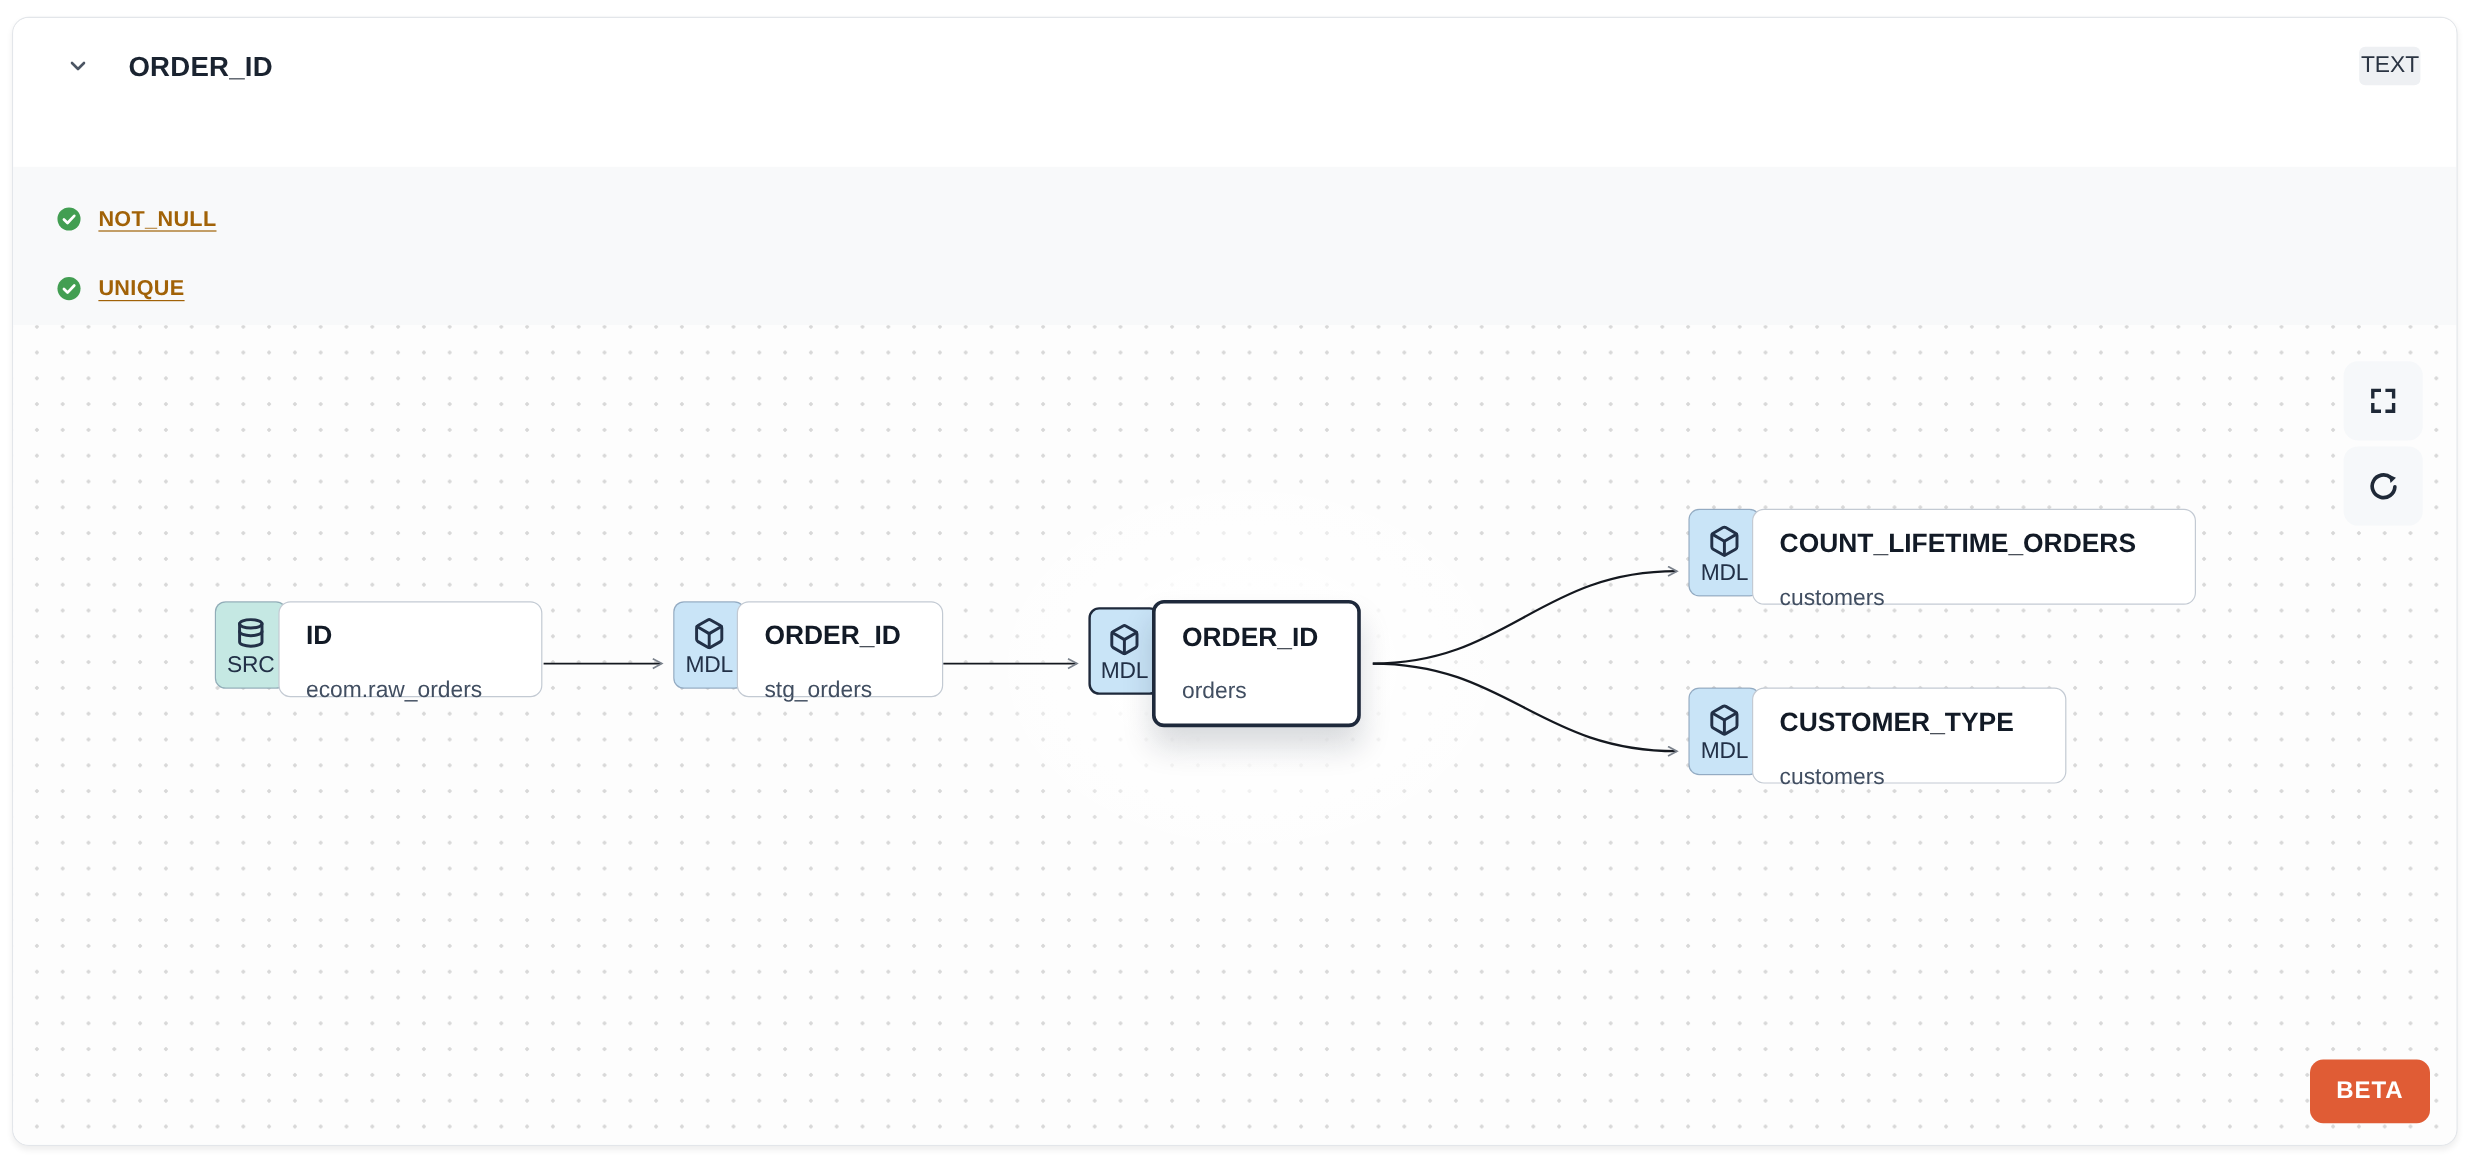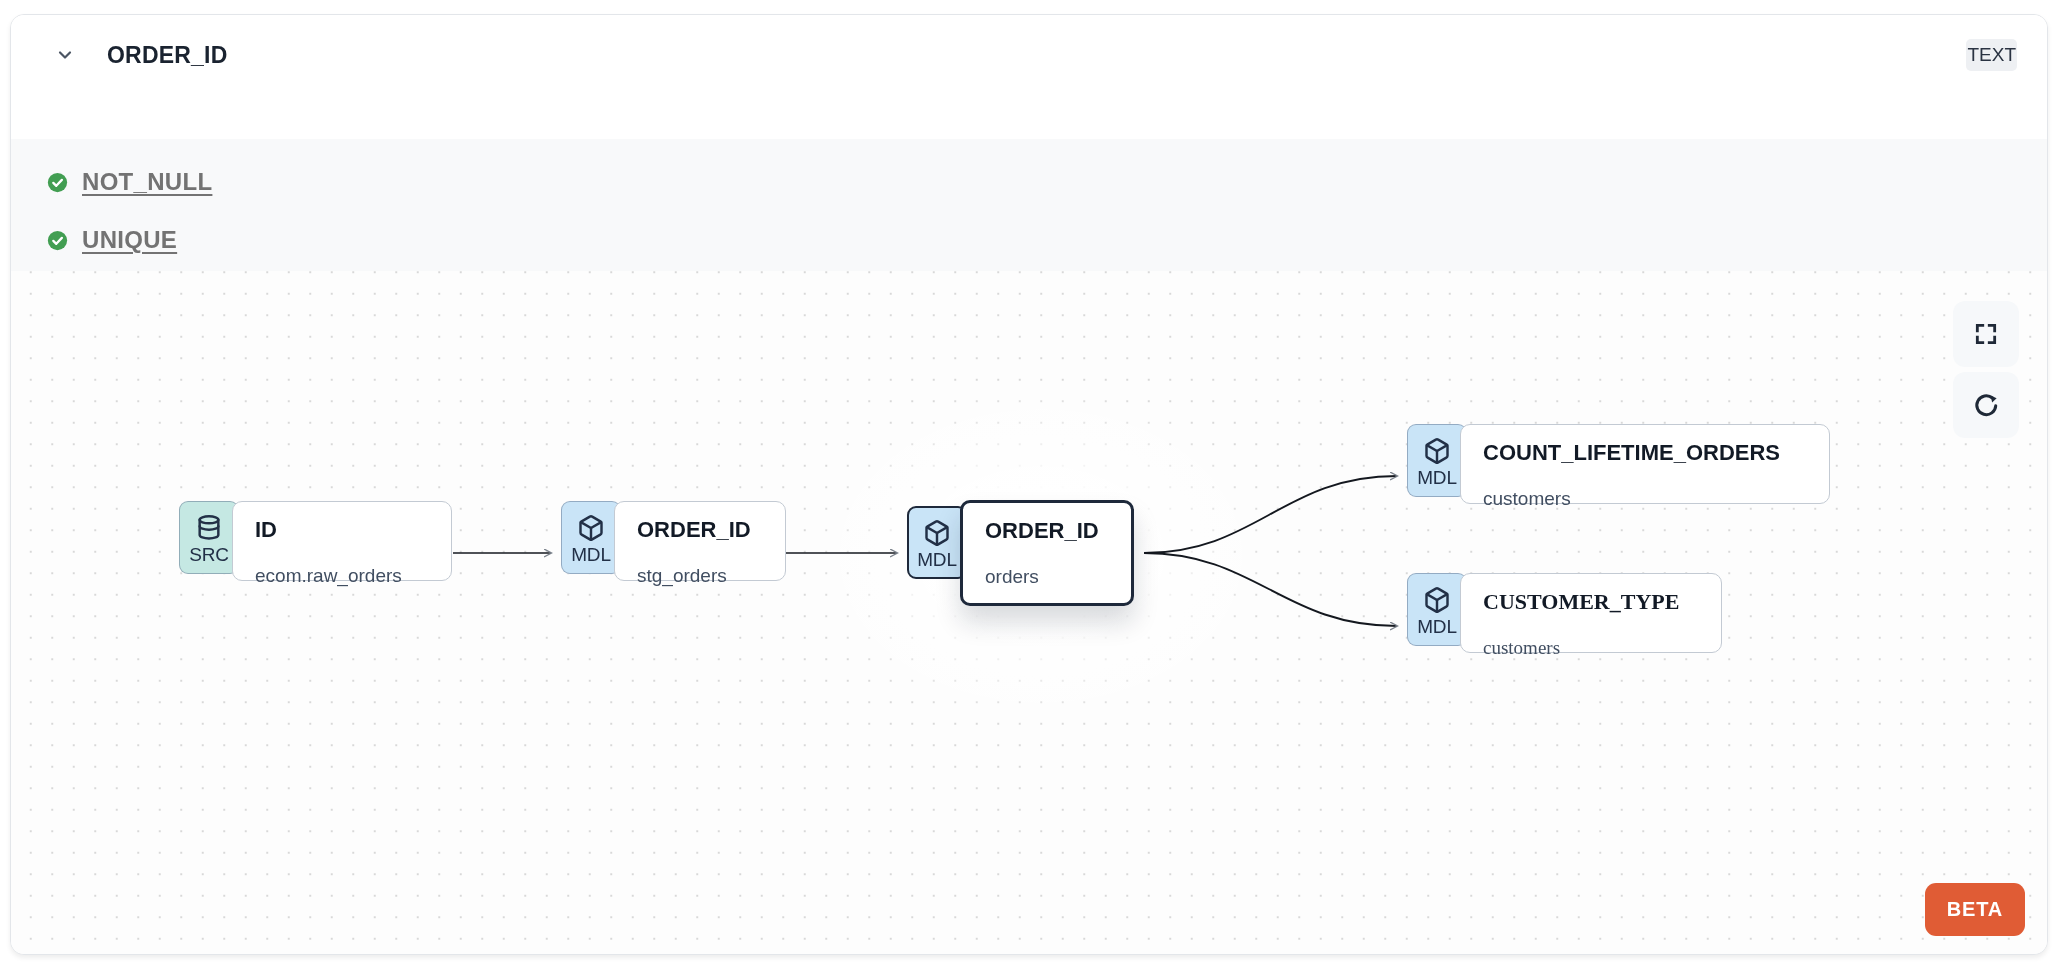--- a/index.html
+++ b/index.html
@@ -14,21 +14,21 @@
   .header { height:124px; padding:24px 28px 0 28px; background:#ffffff; }
   .title-row { display:flex; align-items:center; }
   .chevron-btn { margin-left:12px; width:28px; height:28px; border:none; background:transparent; cursor:pointer; display:flex; align-items:center; justify-content:center; }
   .page-title { margin-left:28px; font-size:23px; font-weight:700; color:#1a2330; letter-spacing:0.2px; }
   .type-badge { margin-left:auto; margin-right:2px; background:#eef0f3; color:#2a3342; font-size:19px; font-weight:500; padding:5px 1px; border-radius:5px; }
   .description { margin-top:24px; font-size:20px; color:#626e7d; }
   
   .tests { height:132px; background:#f8f9fa; padding:14px 0 0 36px; }
   .test-row { display:flex; align-items:center; height:58px; }
   .test-check { width:21px; height:21px; flex:0 0 21px; }
-  .test-link { margin-left:14px; font-size:24px; font-weight:600; color:#737373; text-decoration:underline; text-underline-offset:4px; letter-spacing:0.3px; cursor:pointer; }
+  .test-link { margin-left:14px; font-size:18px; font-weight:600; color:#a16207; text-decoration:underline; text-underline-offset:4px; letter-spacing:0.3px; cursor:pointer; }
   
   .canvas {
     position:relative; flex:1; background:#fdfdfd; overflow:hidden;
     background-image:radial-gradient(circle, #d8d8d8 1.3px, rgba(0,0,0,0) 1.4px);
     background-size:21.5px 21.5px; background-position:9px 12px;
   }
   .glow { position:absolute; left:790px; top:110px; width:480px; height:350px;
     background:radial-gradient(closest-side, #ffffff 35%, rgba(255,255,255,0)); }
   .edges { position:absolute; left:0; top:0; }
   
@@ -172,21 +172,21 @@
 
     <div class="node" style="left:1396px; top:302px;">
       <div class="node-badge badge-mdl">
         <svg width="28" height="28" viewBox="0 0 24 24" fill="none" stroke="#223047" stroke-width="2.1" stroke-linecap="round" stroke-linejoin="round">
             <path d="M21 16V8a2 2 0 0 0-1-1.73l-7-4a2 2 0 0 0-2 0l-7 4A2 2 0 0 0 3 8v8a2 2 0 0 0 1 1.73l7 4a2 2 0 0 0 2 0l7-4A2 2 0 0 0 21 16z"></path>
             <polyline points="3.27 6.96 12 12.01 20.73 6.96"></polyline>
             <line x1="12" y1="22.08" x2="12" y2="12"></line>
           </svg>
         <span class="badge-label">MDL</span>
       </div>
-      <div class="node-card" style="width:262px;font-family:Liberation Serif, serif;">
+      <div class="node-card" style="width:262px;">
         <div class="node-title">CUSTOMER_TYPE</div>
         <div class="node-sub">customers</div>
       </div>
     </div>
 
     <div class="canvas-controls">
       <button class="ctrl-btn">
         <svg width="26" height="26" viewBox="0 0 24 24" fill="none" stroke="#1f2937" stroke-width="2.6" stroke-linecap="square">
             <path d="M4 9V4h5"></path>
             <path d="M15 4h5v5"></path>

